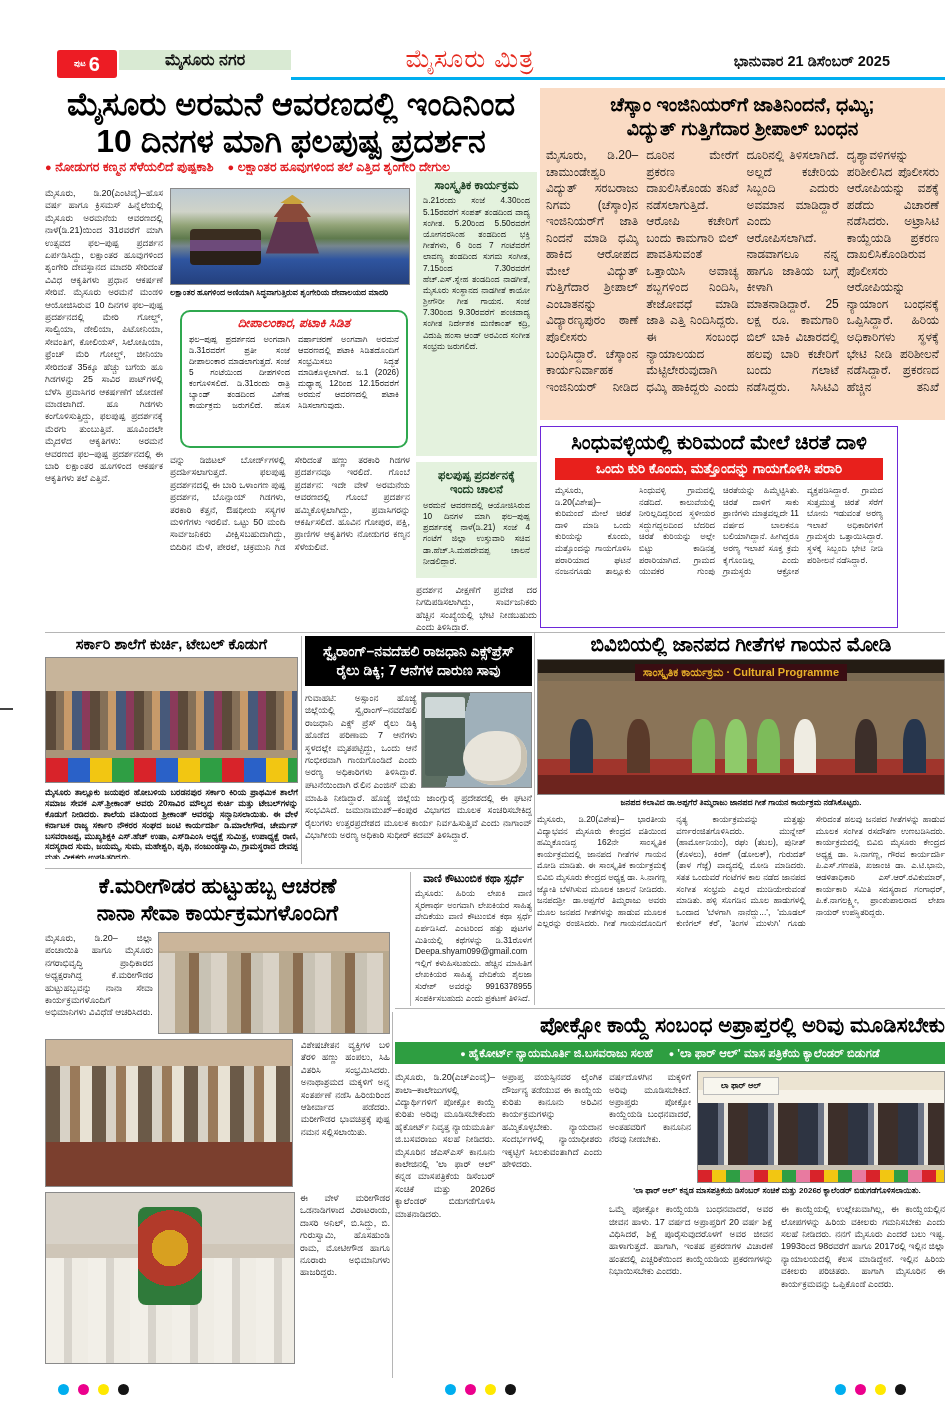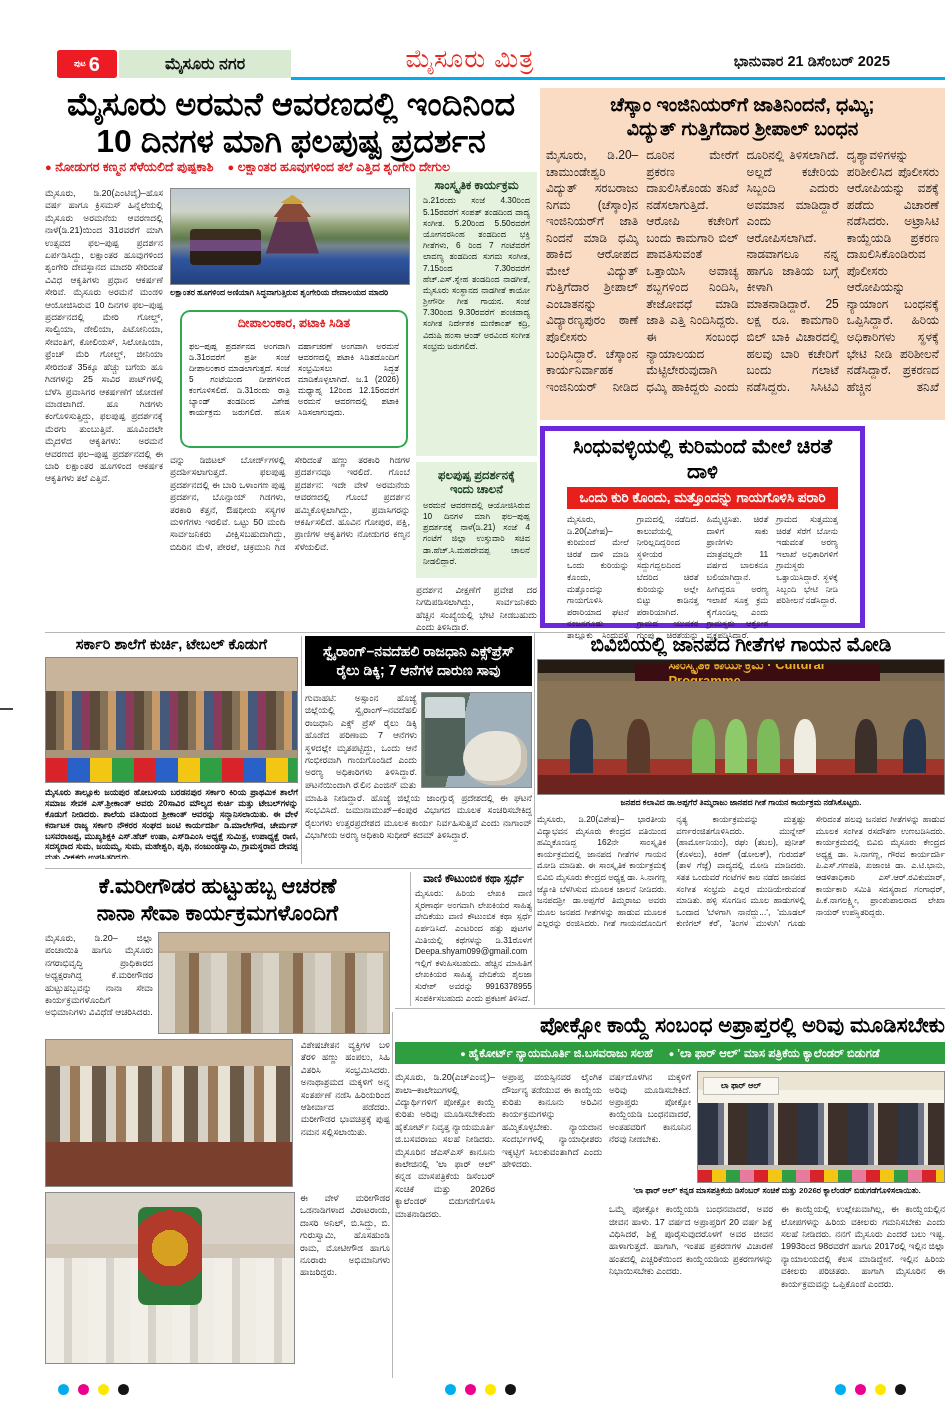--- a/index.html
+++ b/index.html
@@ -4,21 +4,21 @@
 <style>
   html,body{margin:0;padding:0;background:#fff;}
   #page{position:relative;width:945px;height:1424px;background:#fff;overflow:hidden;
         font-family:"Liberation Sans","DejaVu Sans",sans-serif;color:#111;}
   .abs{position:absolute;}
   
   .badge{left:57px;top:50px;width:60px;height:28px;background:#ed1c24;color:#fff;
          display:flex;align-items:center;justify-content:center;gap:3px;border-radius:3px;}
   .badge .pl{font-size:8px;font-weight:bold;}
   .badge .pn{font-size:20px;font-weight:bold;line-height:1;}
-  .section-box{left:119px;top:50px;width:172px;height:28px;background:#d9ead3;
+  .section-box{left:119px;top:50px;width:172px;height:20px;background:#d9ead3;
          display:flex;align-items:center;justify-content:center;font-size:16px;font-weight:bold;color:#101010;}
   .masthead{left:330px;top:44px;width:280px;text-align:center;font-size:25px;font-weight:normal;
          color:#e52b1f;letter-spacing:1px;}
   .dateline{left:640px;top:53px;width:250px;text-align:right;font-size:14.5px;font-weight:bold;color:#101010;}
   .cyan-rule{left:291px;top:77px;width:654px;height:3px;background:#00aeef;}
   
   .hl{font-weight:bold;color:#000;text-align:center;}
   .col{font-size:9px;line-height:1.38;text-align:justify;color:#141414;overflow:hidden;}
   .cap{font-size:8px;line-height:1.3;font-weight:bold;color:#111;text-align:justify;overflow:hidden;}
   .ph{position:relative;overflow:hidden;background:#ccc;border:1px solid #8a8a8a;box-sizing:border-box;}
@@ -26,36 +26,36 @@
   
   .mh{left:45px;top:86px;width:492px;font-size:32px;line-height:37px;font-weight:bold;text-align:center;color:#000;}
   .bullets{left:45px;top:160px;width:492px;display:flex;gap:14px;justify-content:flex-start;
            color:#e11a1e;font-weight:bold;font-size:12.5px;}
   .bullets .dot{font-size:11px;}
   .fs-col1{left:45px;top:187px;width:118px;height:445px;}
   .fs-photo{left:170px;top:188px;width:240px;height:97px;}
   .fs-cap{left:170px;top:288px;width:240px;height:20px;}
   .deepa-box{left:180px;top:310px;width:228px;height:138px;border:2px solid #2fa84f;border-radius:10px;
              box-sizing:border-box;padding:4px 7px;background:#fff;}
-  .deepa-title{color:#e11a1e;font-weight:bold;font-size:12.5px;text-align:center;margin-bottom:10px;}
+  .deepa-title{color:#e11a1e;font-weight:bold;font-size:12.5px;text-align:center;margin-bottom:3px;font-style:italic;}
   .deepa-text{font-size:8.3px;line-height:1.32;text-align:justify;column-count:2;column-gap:8px;height:98px;overflow:hidden;}
   .fs-mid{left:170px;top:454px;width:240px;height:178px;column-count:2;column-gap:9px;}
   .greenbox{background:#e4f2de;box-sizing:border-box;padding:6px 7px;}
   .gb1{left:416px;top:172px;width:121px;height:284px;}
   .gb2{left:416px;top:462px;width:121px;height:116px;}
   .gb-title{font-size:11.5px;font-weight:bold;text-align:center;color:#15381c;margin-bottom:3px;line-height:1.25;}
   .gb-text{font-size:8.3px;line-height:1.35;text-align:justify;overflow:hidden;}
   .fs-tail{left:416px;top:584px;width:121px;height:48px;}
   
   .chescom{left:540px;top:88px;width:405px;height:332px;background:#fadbc4;box-sizing:border-box;padding:5px 6px;}
   .ch-head{font-size:19px;line-height:24px;}
   .ch-body{margin-top:6px;height:262px;column-count:4;column-gap:8px;font-size:12px;}
   
-  .leopard{left:540px;top:426px;width:325px;height:202px;border:5px solid #6d28d9;box-sizing:border-box;
-           background:#fff;padding:3px 22px;}
+  .leopard{left:540px;top:426px;width:358px;height:202px;border:1px solid #6d28d9;box-sizing:border-box;
+           background:#fff;padding:3px 14px;}
   .lp-head{font-size:20px;line-height:25px;}
   .lp-strip{margin-top:3px;background:#e8201c;color:#fff;font-weight:bold;font-size:13.5px;
             text-align:center;height:22px;line-height:22px;}
   .lp-body{margin-top:5px;height:132px;column-count:4;column-gap:8px;font-size:8.4px;}
   
   .school{left:45px;top:636px;width:253px;}
   .sc-head{font-size:14.5px;line-height:1.2;text-align:center;}
   .sc-photo{width:253px;height:126px;margin-top:4px;}
   .sc-cap{margin-top:4px;height:72px;font-size:8.3px;}
   
@@ -115,21 +115,21 @@
          border-radius:50% 45% 42% 50%;box-shadow:inset -6px -4px 0 #c9c2b2;}
   .trainbody{position:absolute;left:3%;top:4%;width:36%;height:84%;
          background:linear-gradient(180deg,#cfd8d8 0 26%,#4f6158 26% 100%);border-radius:3px;}
   .ph-school{background:linear-gradient(180deg,#c7b49a 0 55%,#a99579 55% 100%);}
   .crowd{position:absolute;left:0;top:26%;width:100%;height:48%;
          background:repeating-linear-gradient(90deg,#5c4a3a 0 10px,#857058 10px 18px,#c79a6a 18px 26px,#47597a 26px 36px,#8a3a5a 36px 44px);}
   .chairs{position:absolute;left:0;bottom:0;width:100%;height:20%;
          background:repeating-linear-gradient(90deg,#d8232a 0 22px,#2a61c8 22px 44px,#f2c612 44px 66px,#2f9e44 66px 88px);}
   .ph-stage{background:linear-gradient(180deg,#241c14 0 10%,#7a6a52 10% 16%,#8a7458 16% 74%,#a0352c 74% 86%,#6d241e 86% 100%);}
   .st-banner{position:absolute;left:24%;top:3%;width:52%;height:13%;background:#3a0d12;color:#e8b02a;
-         font-size:13px;font-weight:bold;display:flex;align-items:center;justify-content:center;overflow:hidden;padding-left:33px;}
+         font-size:11px;font-weight:bold;display:flex;align-items:center;justify-content:center;overflow:hidden;}
   .fig{position:absolute;bottom:16%;width:5.5%;height:40%;border-radius:45% 45% 0 0;}
   .ph-crowd1{background:linear-gradient(180deg,#cbb59a 0 18%,#b9a98f 18% 100%);}
   .crowd2{position:absolute;left:0;top:20%;width:100%;height:80%;
          background:repeating-linear-gradient(90deg,#d9d2c6 0 16px,#b9a98f 16px 30px,#8a6d50 30px 40px,#c8c2b4 40px 52px);}
   .ph-serving{background:linear-gradient(180deg,#cbb59a 0 38%,#e0d6c4 38% 70%,#7b3f2e 70% 100%);}
   .serv{position:absolute;left:0;top:18%;width:100%;height:52%;
          background:repeating-linear-gradient(90deg,#6b5a48 0 14px,#d8d2c6 14px 24px,#9a7a5a 24px 34px,#e8e2d4 34px 46px);}
   .ph-portrait{background:linear-gradient(180deg,#d8d2c8 0 30%,#cfc6b8 30% 100%);}
   .whitemen{position:absolute;left:0;bottom:0;width:100%;height:62%;
          background:repeating-linear-gradient(90deg,#f2efe8 0 18px,#d8d4cc 18px 26px,#efece4 26px 42px);}

